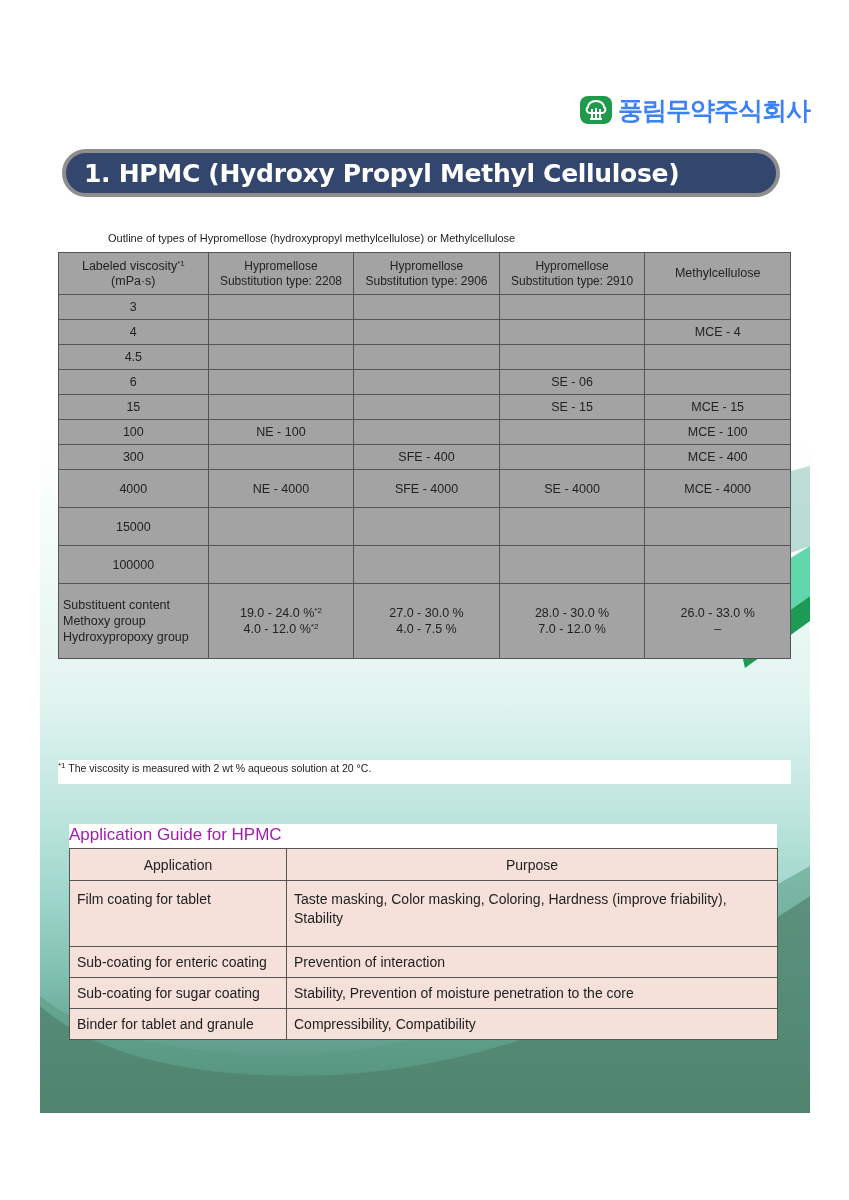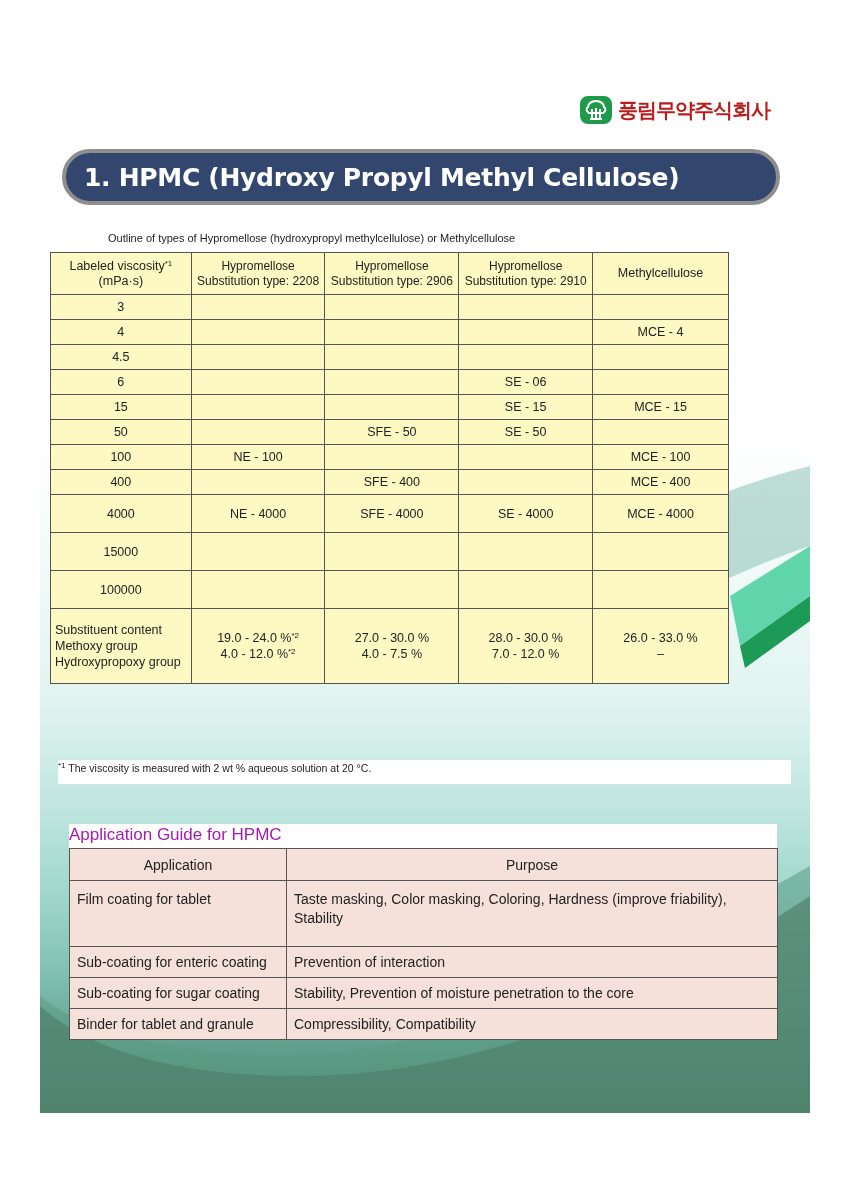--- a/index.html
+++ b/index.html
@@ -17,38 +17,38 @@
     .bg svg { position: absolute; left: 0; top: 0; }
     .logo {
       position: absolute; left: 580px; top: 95px; height: 30px;
       display: flex; align-items: center; gap: 6px;
     }
     .logo-mark {
       width: 32px; height: 28px; background: #1f9a4a; border-radius: 8px;
       display: flex; align-items: center; justify-content: center;
     }
     .logo-text {
-      font-family: "DejaVu Sans", sans-serif; font-weight: bold; font-size: 20px;
-      color: #b91c1c; letter-spacing: -1px;
+      font-family: "DejaVu Sans", sans-serif; font-weight: bold; font-size: 25px;
+      color: #3b82f6; letter-spacing: -1px;
     }
     .title-bar {
-      position: absolute; left: 62px; top: 149px; width: 718px; height: 56px;
+      position: absolute; left: 62px; top: 149px; width: 718px; height: 48px;
       background: #33466e; border: 4px solid #8e8e8e; border-radius: 30px;
       box-sizing: border-box; display: flex; align-items: center;
     }
     .title-bar span {
       color: #fff; font-family: "DejaVu Sans", sans-serif; font-weight: bold;
       font-size: 25px; margin-left: 18px; letter-spacing: -0.3px;
     }
     .caption {
       position: absolute; left: 108px; top: 232px; font-size: 11px; color: #222;
       font-family: "Liberation Sans", sans-serif;
     }
     table { border-collapse: collapse; position: absolute; }
-    .t1 { left: 50px; top: 252px; width: 679px; background: #fef9c3; }
+    .t1 { left: 58px; top: 252px; width: 733px; background: #a3a3a3; }
     .t1 td {
       border: 1px solid #555; text-align: center; font-size: 12.5px;
       font-family: "Liberation Sans", sans-serif; padding: 0; color: #222;
     }
     .t1 tr.h td { height: 41px; line-height: 15px; }
     .t1 tr.r td { height: 24px; }
     .t1 tr.r3 td { height: 37px; }
     .t1 tr.sub td { height: 74px; line-height: 16px; }
     .t1 td.left { text-align: left; padding-left: 4px; }
     .t1 .hdr-small { font-size: 12px; }
@@ -154,35 +154,28 @@
         <td></td>
       </tr>
     <tr class="r">
         <td>15</td>
         <td></td>
         <td></td>
         <td>SE - 15</td>
         <td>MCE - 15</td>
       </tr>
     <tr class="r">
-        <td>50</td>
-        <td></td>
-        <td>SFE - 50</td>
-        <td>SE - 50</td>
-        <td></td>
-      </tr>
-    <tr class="r">
         <td>100</td>
         <td>NE - 100</td>
         <td></td>
         <td></td>
         <td>MCE - 100</td>
       </tr>
     <tr class="r">
-        <td>400</td>
+        <td>300</td>
         <td></td>
         <td>SFE - 400</td>
         <td></td>
         <td>MCE - 400</td>
       </tr>
     <tr class="r3">
         <td>4000</td>
         <td>NE - 4000</td>
         <td>SFE - 4000</td>
         <td>SE - 4000</td>

